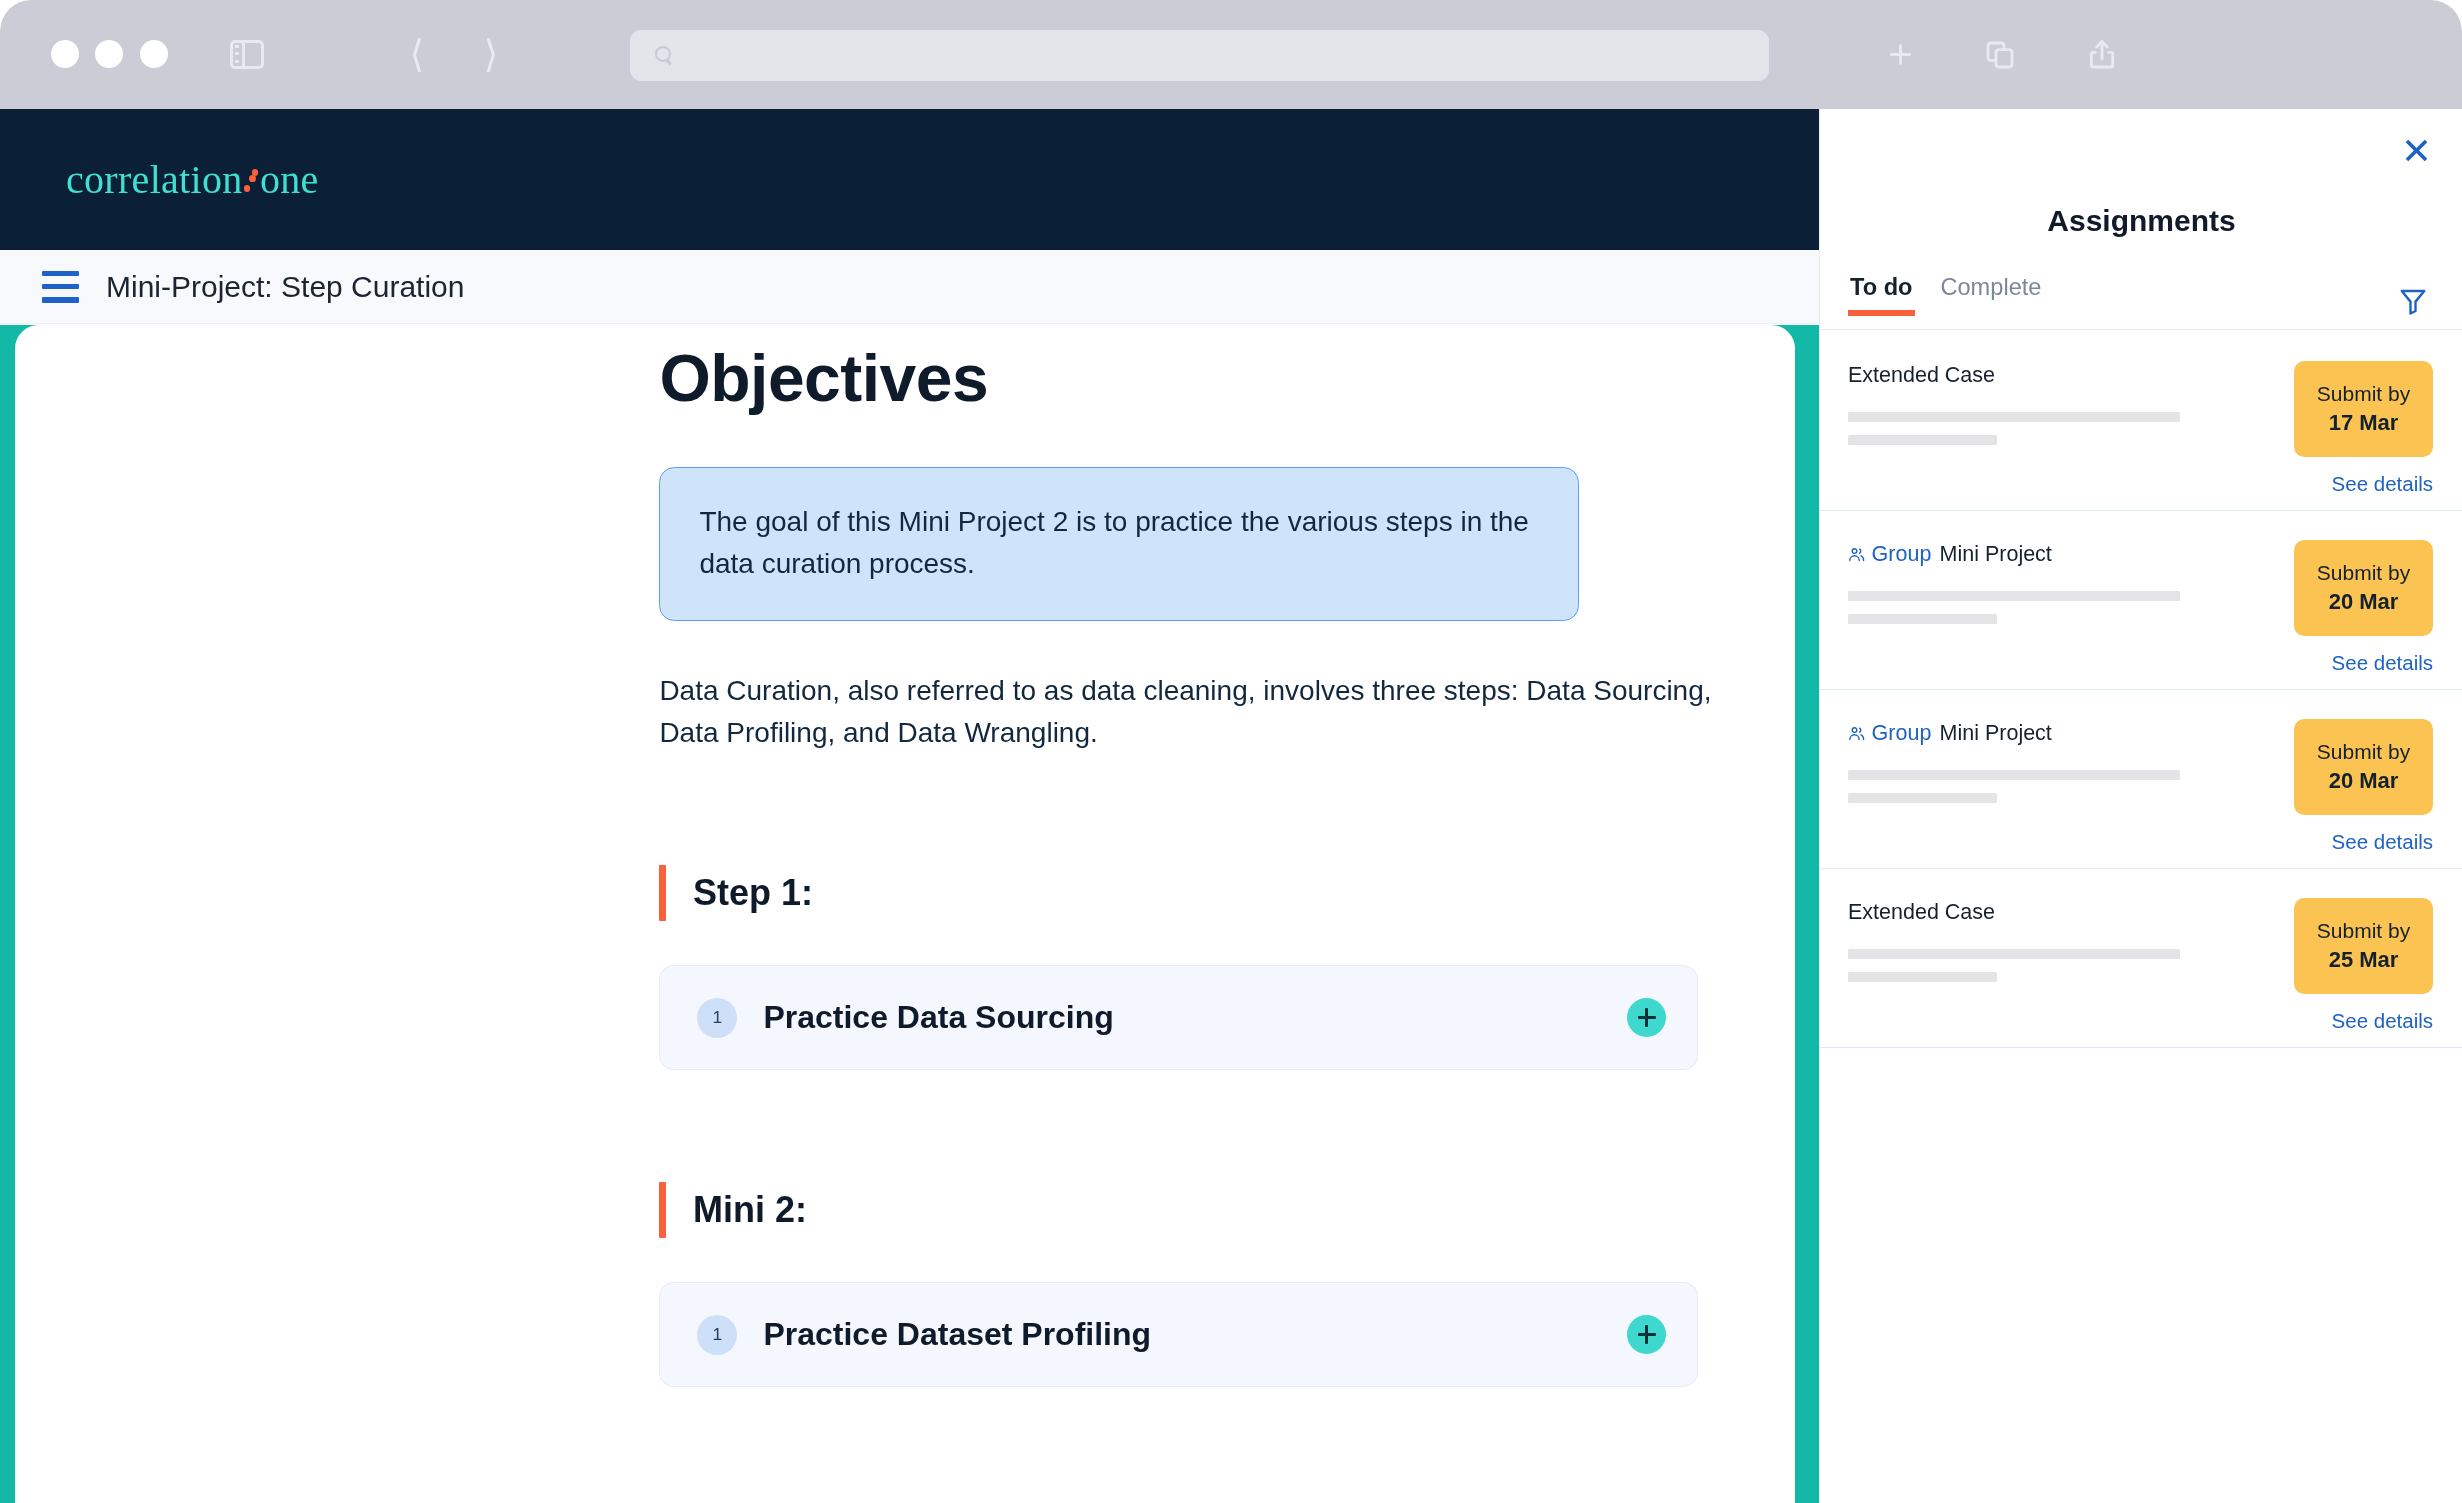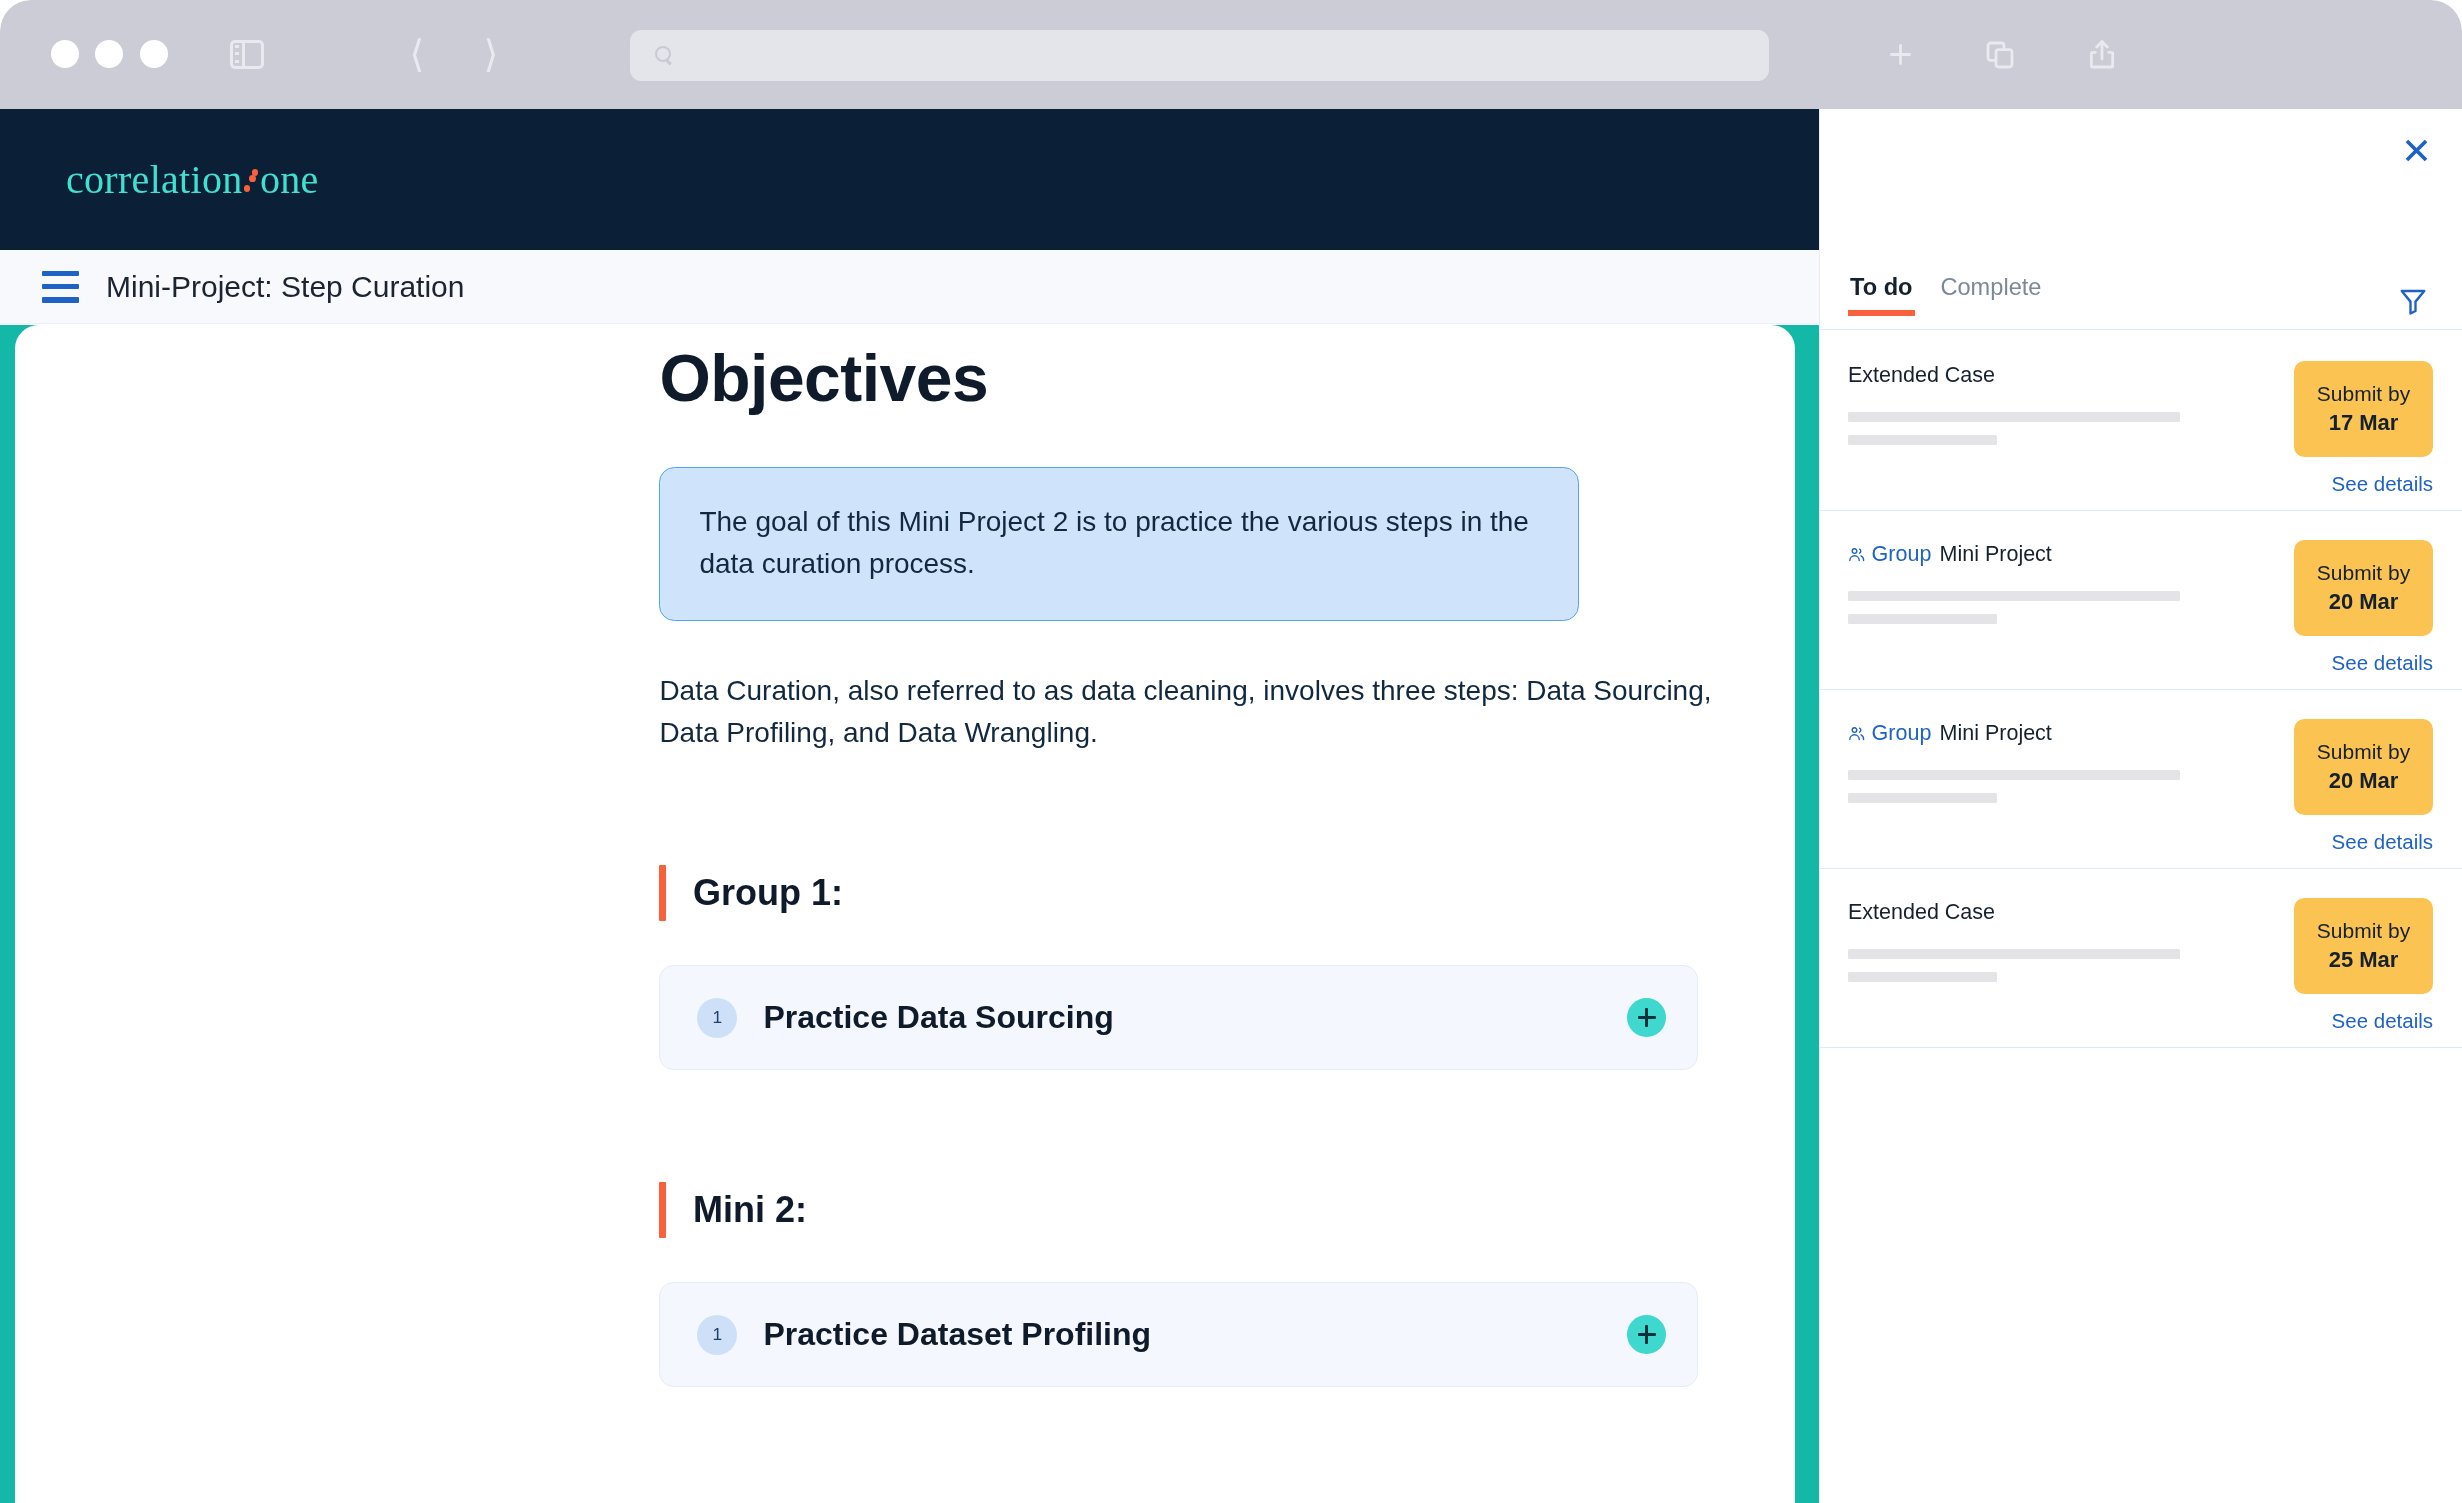--- a/index.html
+++ b/index.html
@@ -489,21 +489,21 @@
 
         <div id="callout">
           <div id="callout-text">The goal of this Mini Project 2 is to practice the various steps in the data curation process.</div>
         </div>
 
         <p id="doc-paragraph">Data Curation, also referred to as data cleaning, involves three steps: Data Sourcing, Data Profiling, and Data Wrangling.</p>
 
         <div class="step-block">
           <div class="step-head">
             <div class="step-bar"></div>
-            <div class="step-label">Group 1:</div>
+            <div class="step-label">Step 1:</div>
           </div>
           <div class="task-card">
             <div class="task-num">1</div>
             <div class="task-title">Practice Data Sourcing</div>
             <div class="task-plus"></div>
           </div>
         </div>
 
         <div class="step-block">
           <div class="step-head">
@@ -518,20 +518,21 @@
         </div>
 
       </div>
     </div>
   </div>
 
   <div id="assignments-panel">
 
     <div id="panel-close">✕</div>
 
+    <div id="panel-title">Assignments</div>
 
     <div id="panel-tabs">
       <div class="ptab active">To do</div>
       <div class="ptab">Complete</div>
       <div id="filter-btn">
         <svg width="30" height="30" viewBox="0 0 24 24" fill="none" stroke="#1d62c4" stroke-width="1.9" stroke-linejoin="round" stroke-linecap="round">
           <polygon points="3,4 21,4 14,12.5 14,20 10,22 10,12.5"></polygon>
         </svg>
       </div>
     </div>

